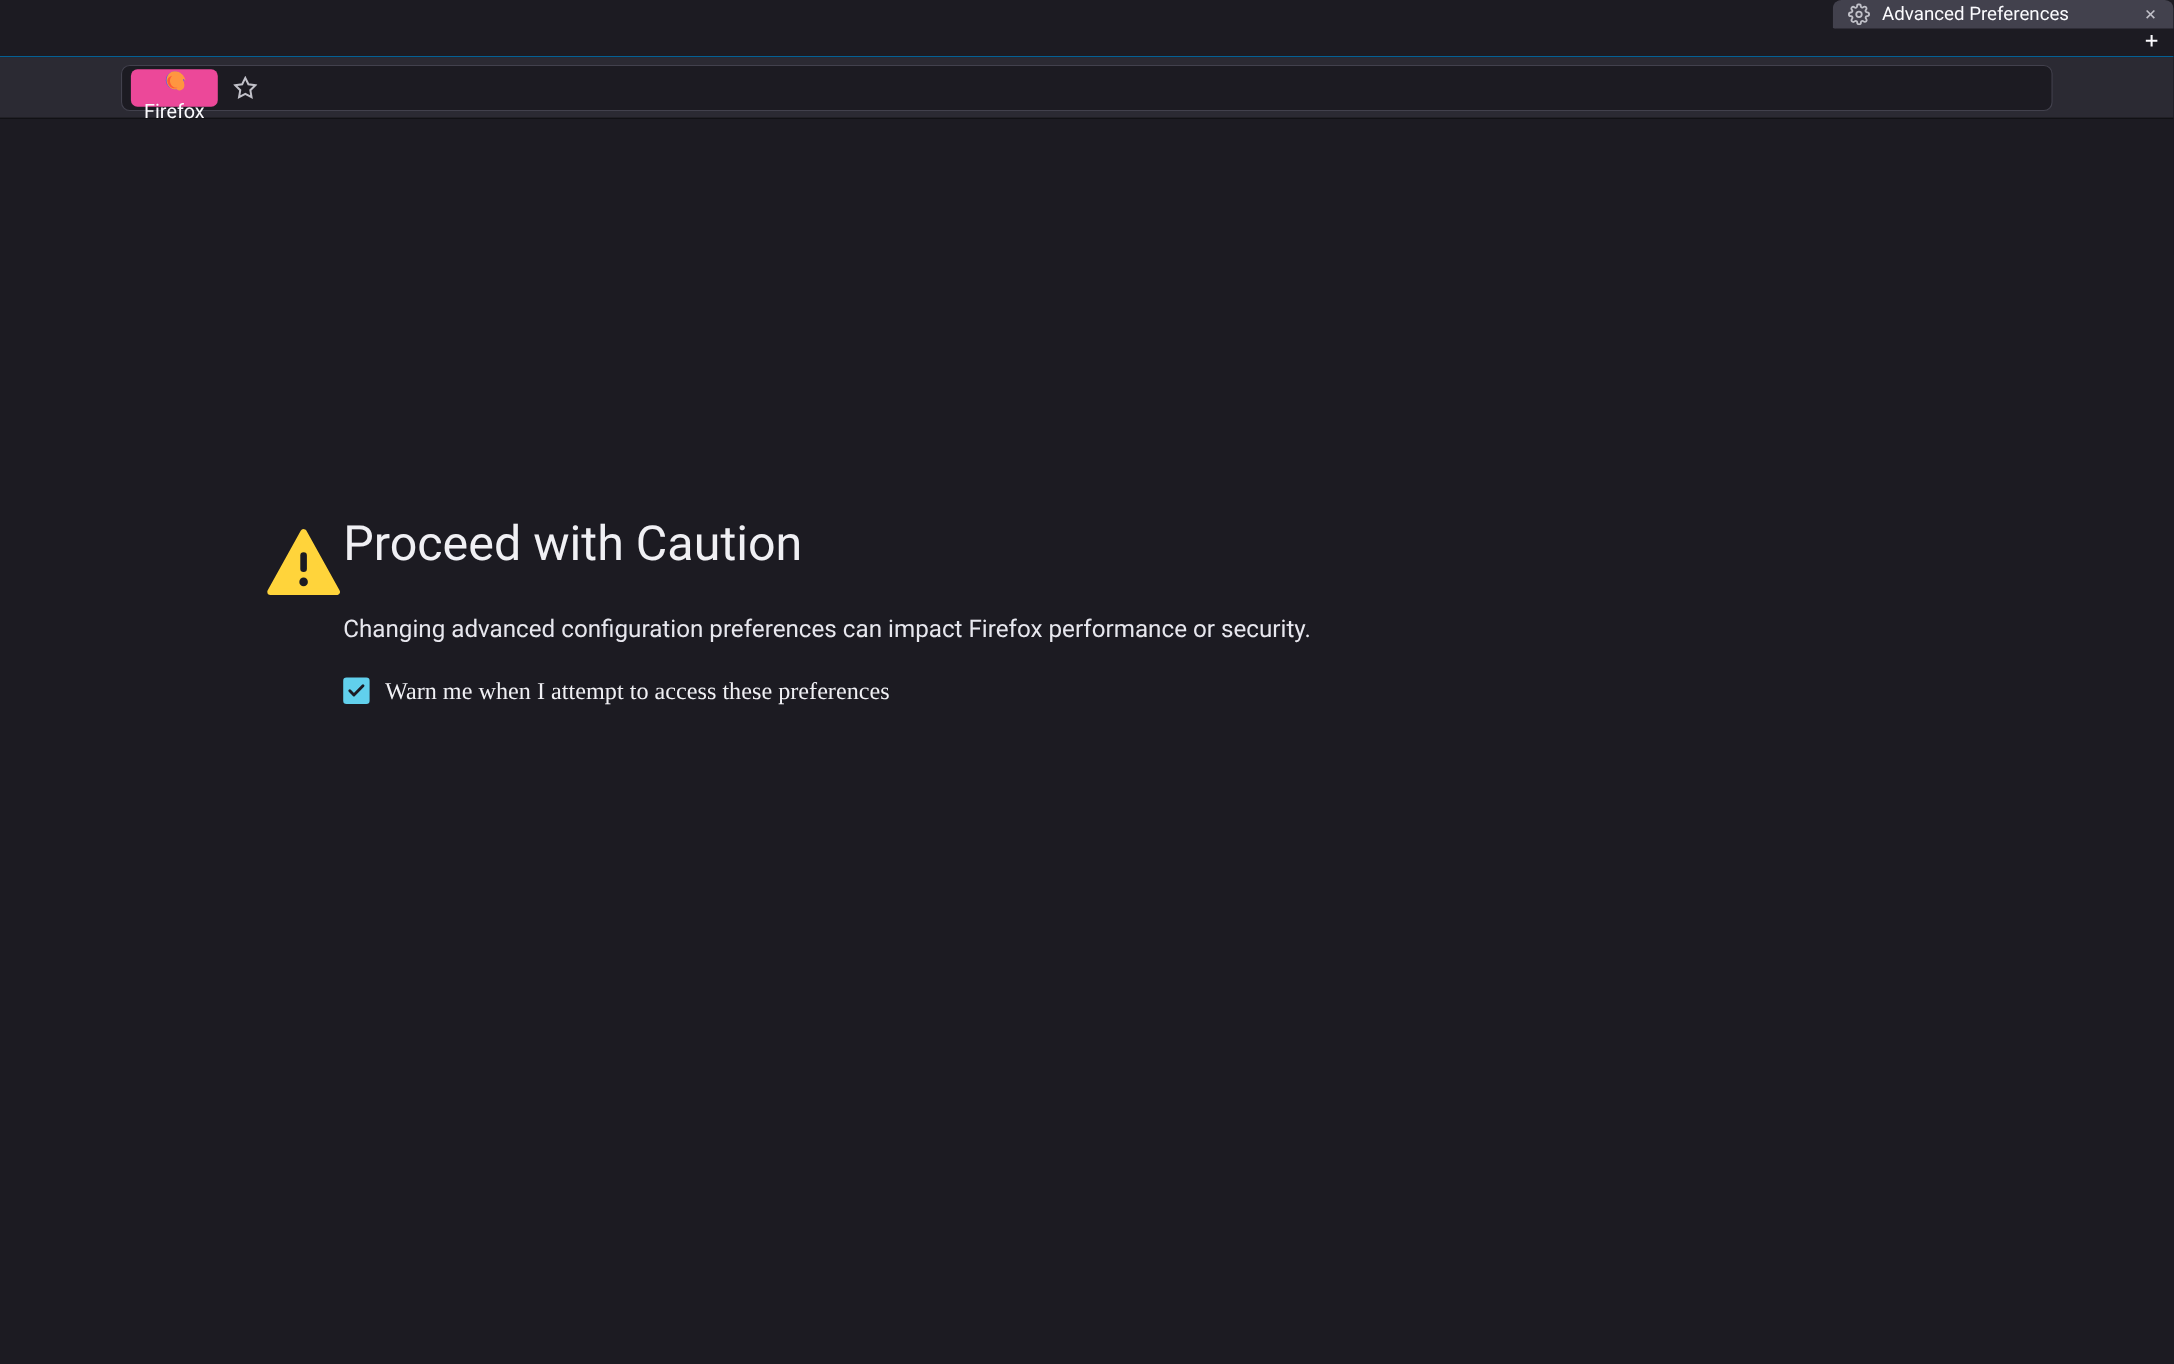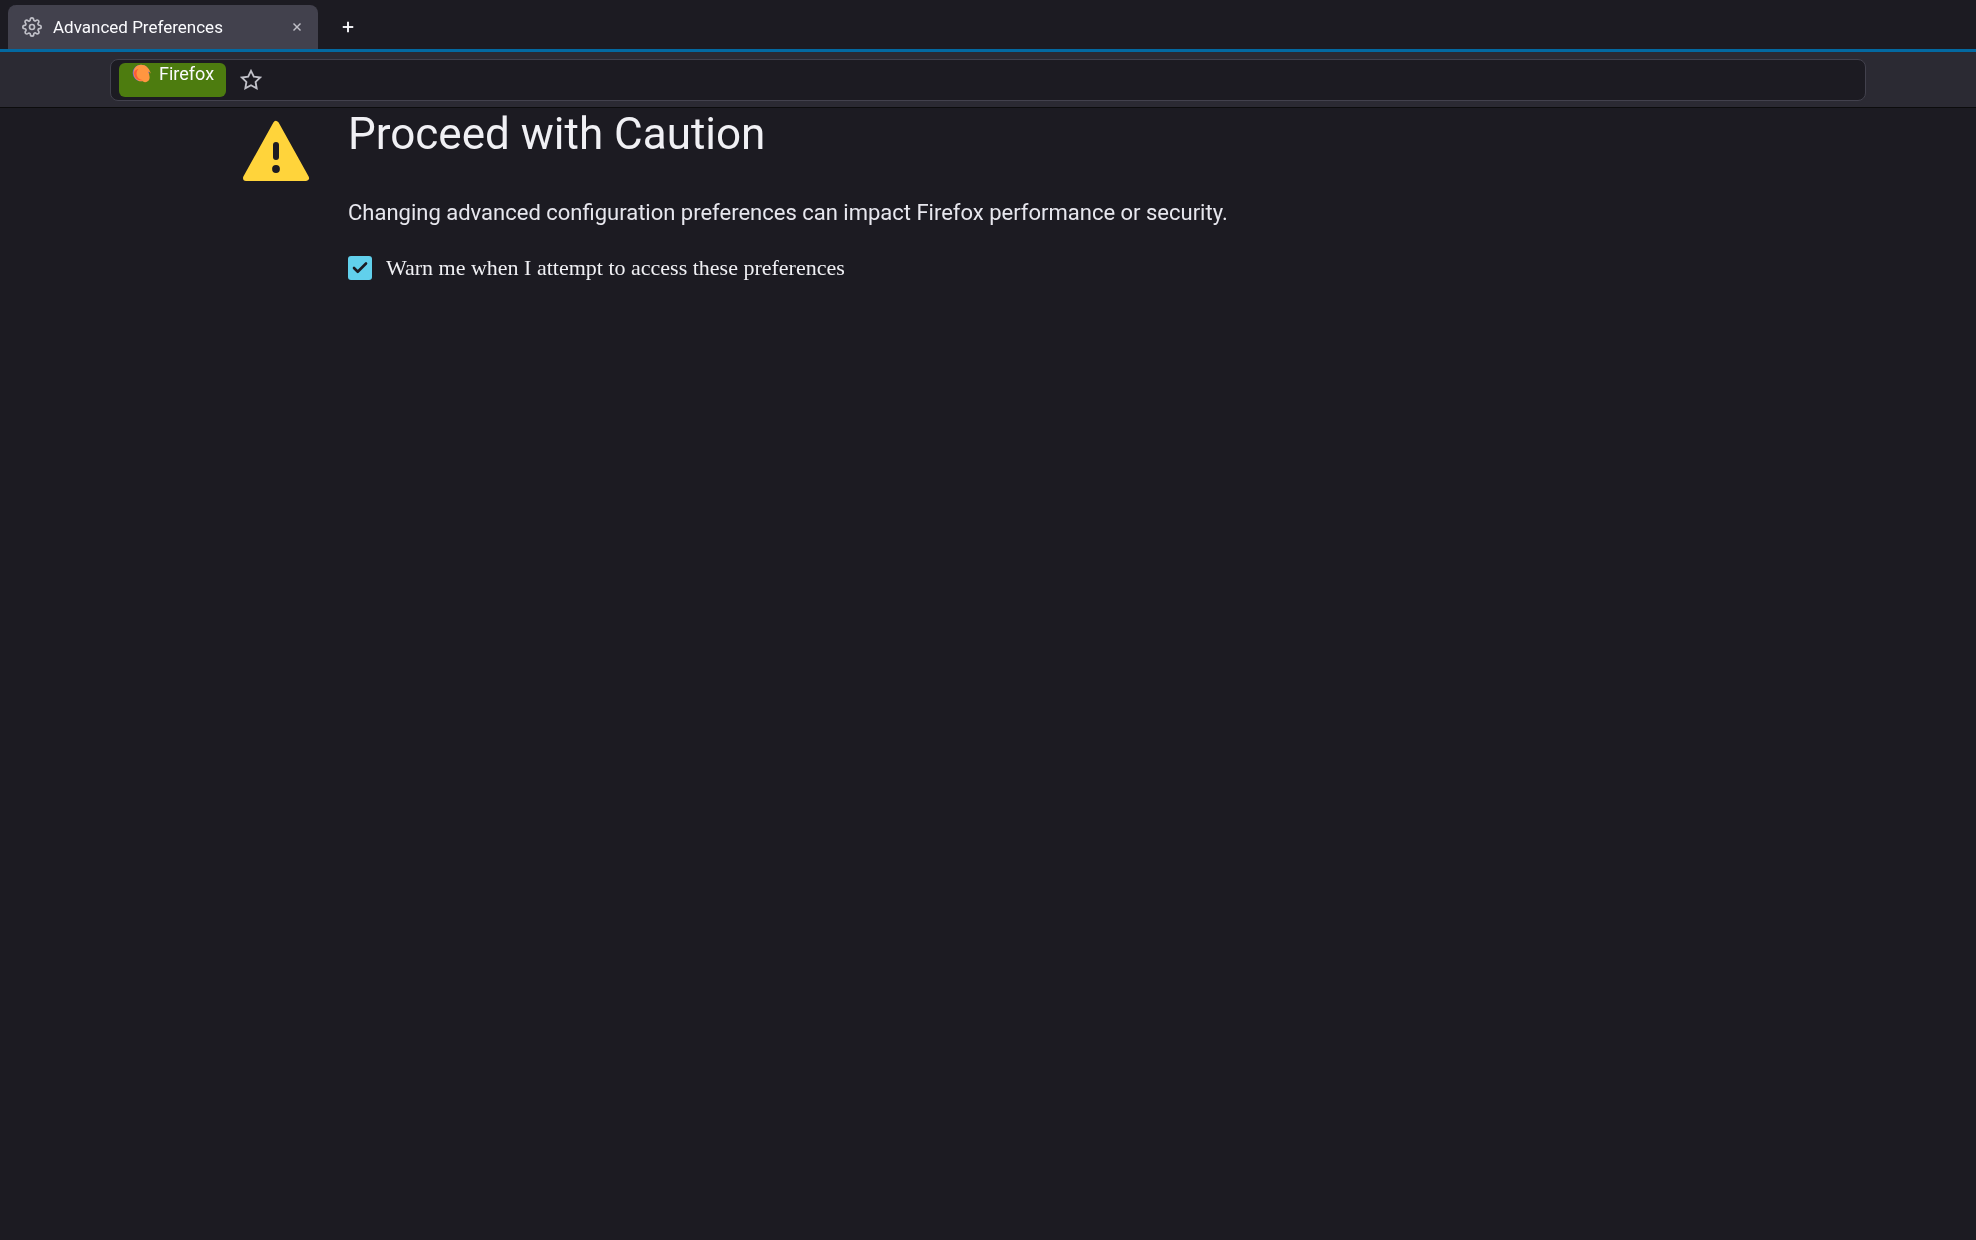--- a/index.html
+++ b/index.html
@@ -11,21 +11,22 @@
     overflow: hidden;
     color: #fbfbfe;
   }
   
   .tabbar {
     background: #1c1b22;
     height: 52px;
     display: flex;
     align-items: flex-end;
     padding-left: 8px;
-    border-bottom: 3px solid #0369a1;
+    border-bottom: 1px solid #0369a1;
+    flex-direction: column;
   }
   .tab {
     background: #42414d;
     border-radius: 8px 8px 0 0;
     height: 44px;
     min-width: 310px;
     display: flex;
     align-items: center;
     padding: 0 10px;
     gap: 10px;
@@ -54,28 +55,30 @@
     background: #1c1b22;
     border:1px solid #42414d;
     border-radius: 8px;
     height: 42px;
     display:flex;
     align-items:center;
     padding: 0 8px;
     gap: 10px;
   }
   .identity-box {
-    background: #4d7c0f;
+    background: #ec4899;
     border-radius: 6px;
     height: 34px;
     display:flex;
+    align-items:center;
     padding: 0 12px;
     gap: 8px;
     color:#fbfbfe;
     font-size: 18px;
+    flex-direction: column;
   }
   .identity-box .ff-icon { width:20px; height:20px; display:flex; align-items:center; justify-content:center; }
   .url-input {
     flex:1;
     background:transparent;
     border:none;
     outline:none;
     color:#fbfbfe;
     font-size: 20px;
   }
@@ -86,23 +89,23 @@
 
   
   .content {
     background:#1c1b22;
     height: calc(100% - 108px);
     display:flex;
     align-items:flex-start;
     justify-content:flex-start;
   }
   .warning-box {
+    margin-top: 360px;
     margin-left: 240px;
     display:flex;
-    gap: 36px;
   }
   .warn-icon { width:72px; height:72px; display:flex; align-items:center; justify-content:center; margin-top:10px;}
   .warn-text h1 {
     font-size: 44px;
     font-weight: 400;
     color:#f0f0f4;
     margin-bottom: 40px;
   }
   .warn-text p {
     font-size: 22px;

